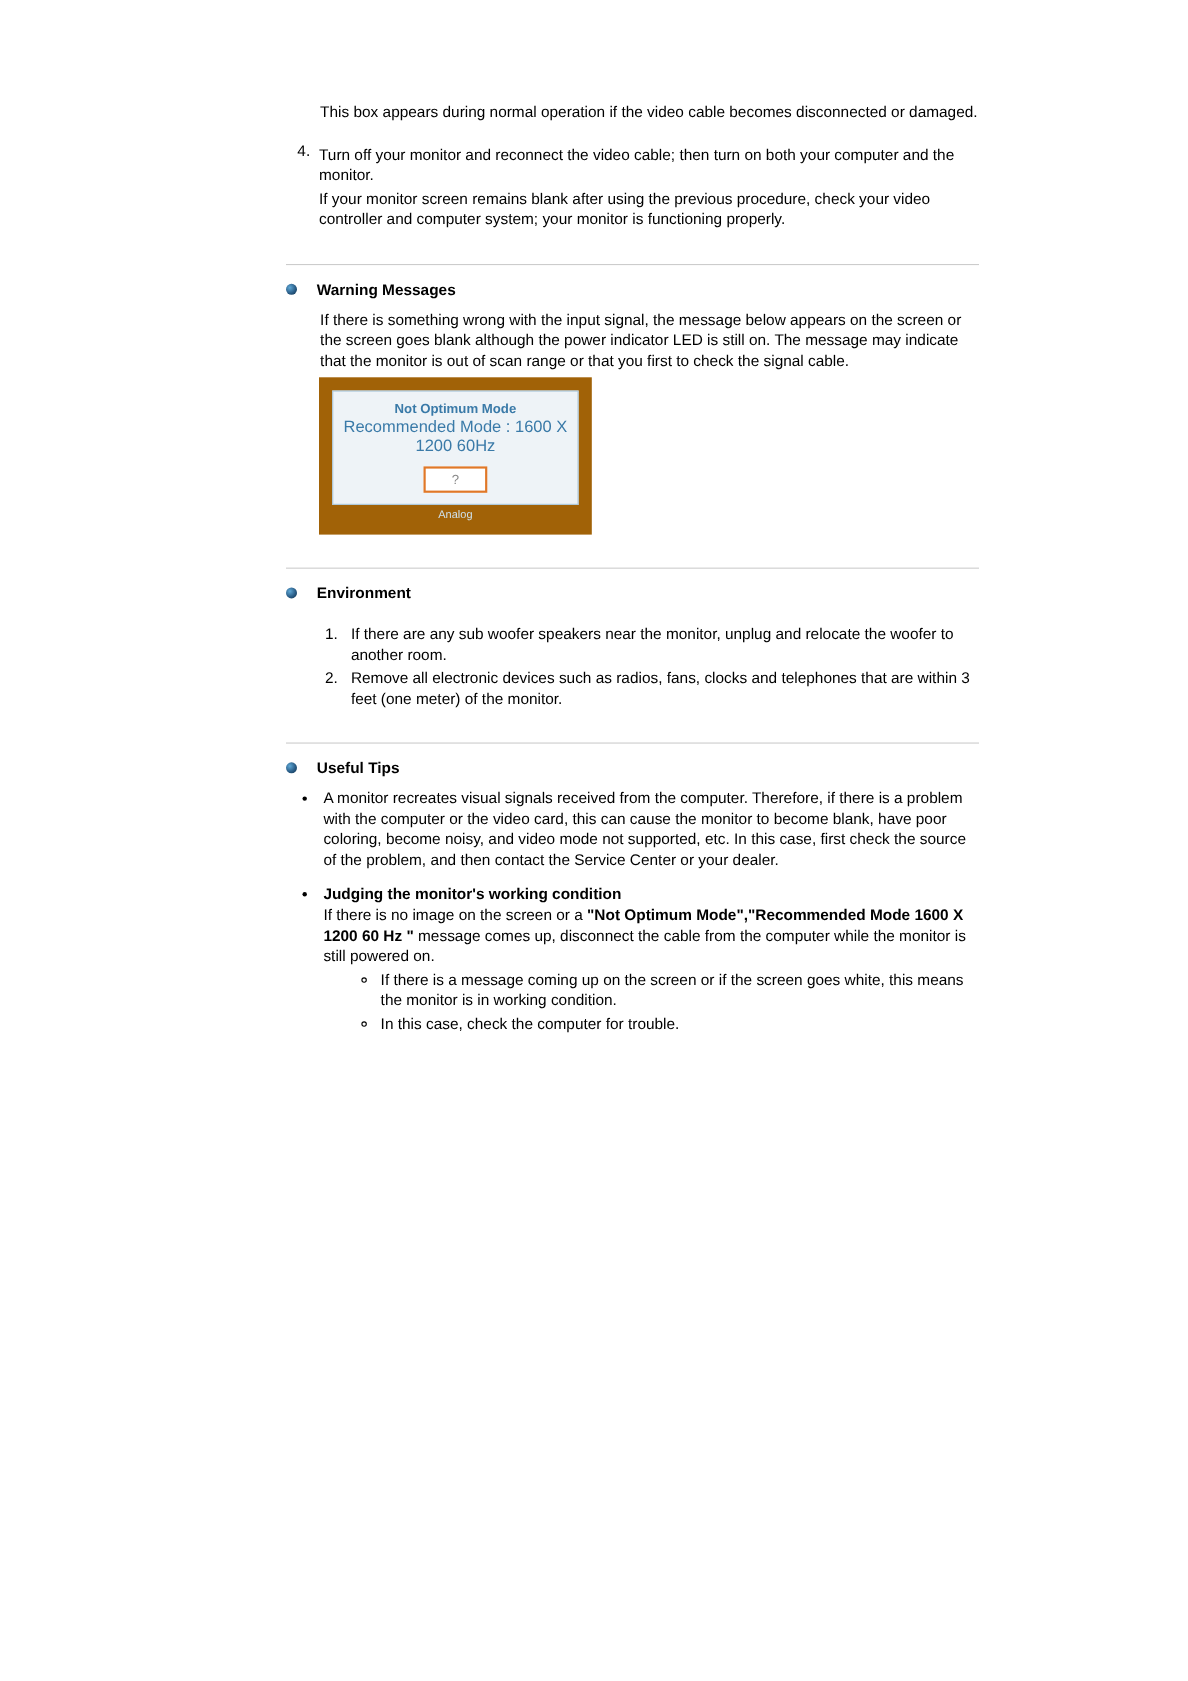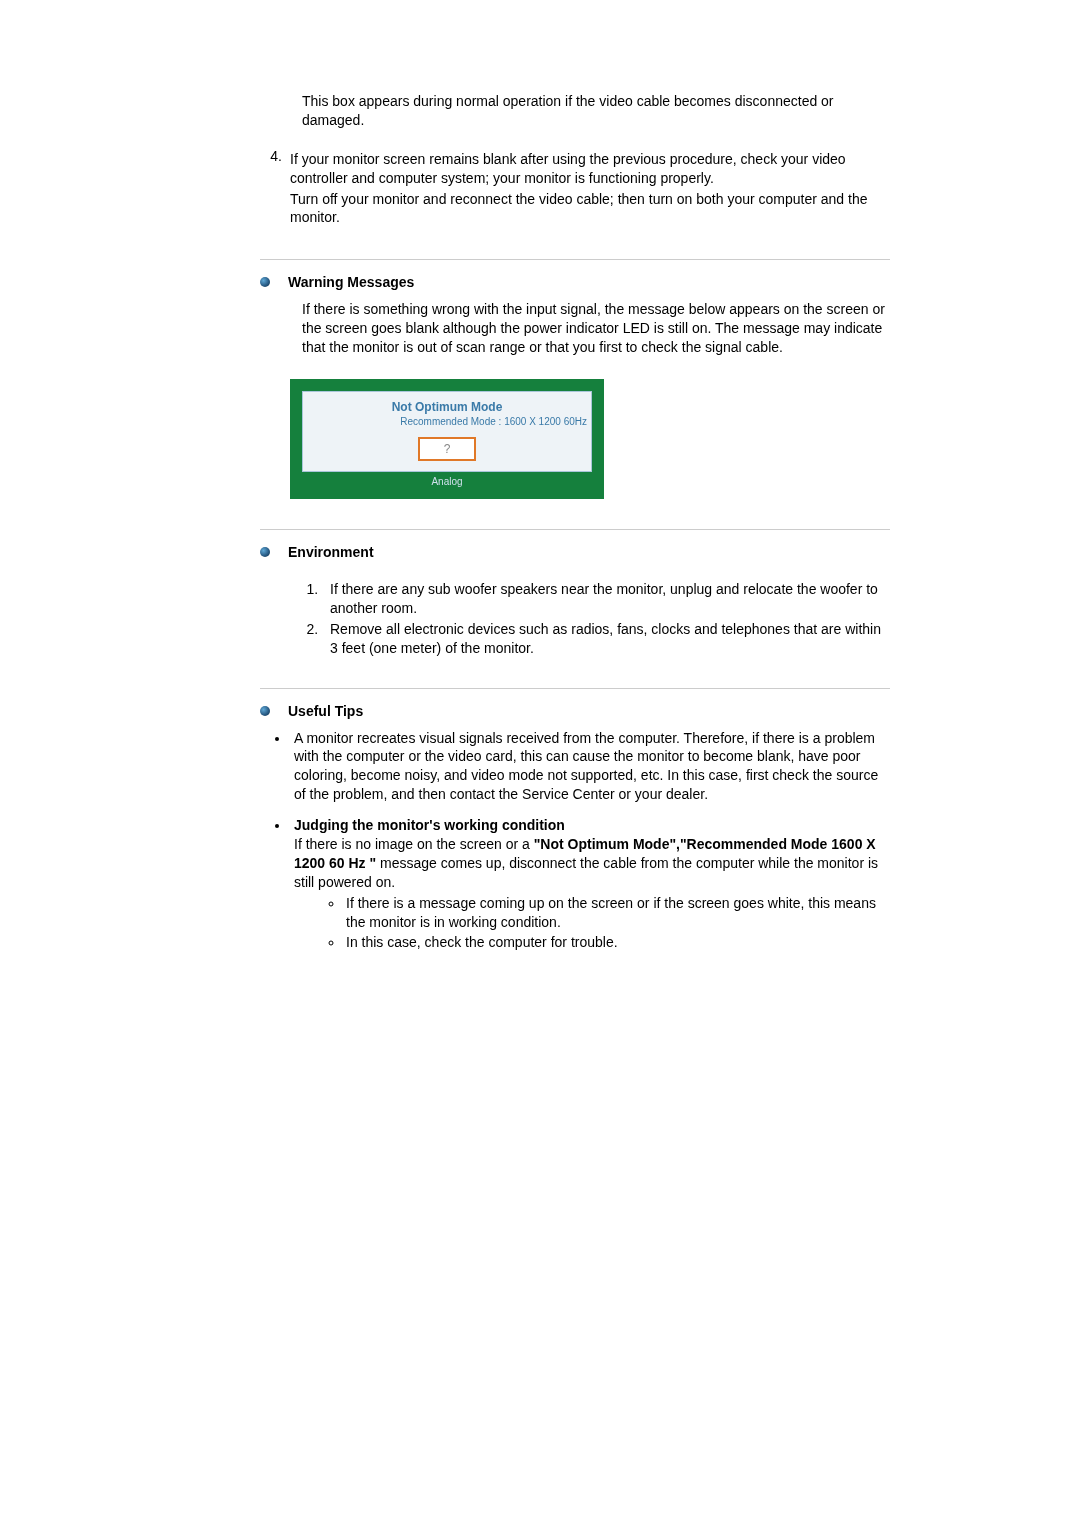--- a/index.html
+++ b/index.html
@@ -13,21 +13,21 @@
   .page {
     width: 820px;
     margin: 0 auto;
     padding: 90px 130px 0 130px;
     box-sizing: border-box;
   }
   .content {
     width: 630px;
   }
   .indent {
-    margin-left: 42px;
+    margin-left: 31px;
   }
   p {
     margin: 2px 0;
     line-height: 1.35;
   }
   ol {
     margin: 2px 0;
     padding-left: 20px;
   }
   ol li {
@@ -70,43 +70,42 @@
     width: 10px;
     height: 10px;
     border-radius: 50%;
     background: radial-gradient(circle at 35% 35%, #5fa8d6 0%, #2a5d87 55%, #0b2b46 100%);
     flex: none;
   }
   .section-head b {
     font-size: 14px;
   }
   .osd {
-    width: 314px;
-    margin: 22px 0 0 30px;
-    background: #15803d;
+    width: 248px;
+    margin: 5px 0 0 30px;
+    background: #a16207;
     padding: 12px;
     box-sizing: border-box;
   }
   .osd-inner {
     background: #eef3f7;
     border: 1px solid #a9c6da;
     padding: 8px 4px 10px 4px;
     text-align: center;
   }
   .osd-inner .l1 {
     color: #3a7aa8;
     font-size: 12px;
     font-weight: bold;
     margin-bottom: 2px;
   }
   .osd-inner .l2 {
     color: #3a7aa8;
-    font-size: 10px;
+    font-size: 15px;
     margin-bottom: 10px;
-    text-align: right;
   }
   .osd-btn {
     display: inline-block;
     width: 54px;
     height: 20px;
     line-height: 20px;
     border: 2px solid #e07828;
     background: #fff;
     color: #888;
     font-size: 12px;
@@ -135,22 +134,22 @@
 
     <div class="indent">
       <p>This box appears during normal operation if the video cable becomes disconnected or damaged.</p>
     </div>
 
     <div class="gap"></div>
 
     <div style="display:flex;">
       <div style="width:22px; text-align:right; padding-right:8px;">4.</div>
       <div style="flex:1;">
+        <p>Turn off your monitor and reconnect the video cable; then turn on both your computer and the monitor.</p>
         <p>If your monitor screen remains blank after using the previous procedure, check your video controller and computer system; your monitor is functioning properly.</p>
-        <p>Turn off your monitor and reconnect the video cable; then turn on both your computer and the monitor.</p>
       </div>
     </div>
 
     <hr class="sep">
 
     <div class="section-head">
       <span class="bullet-icon"></span>
       <b>Warning Messages</b>
     </div>
 

